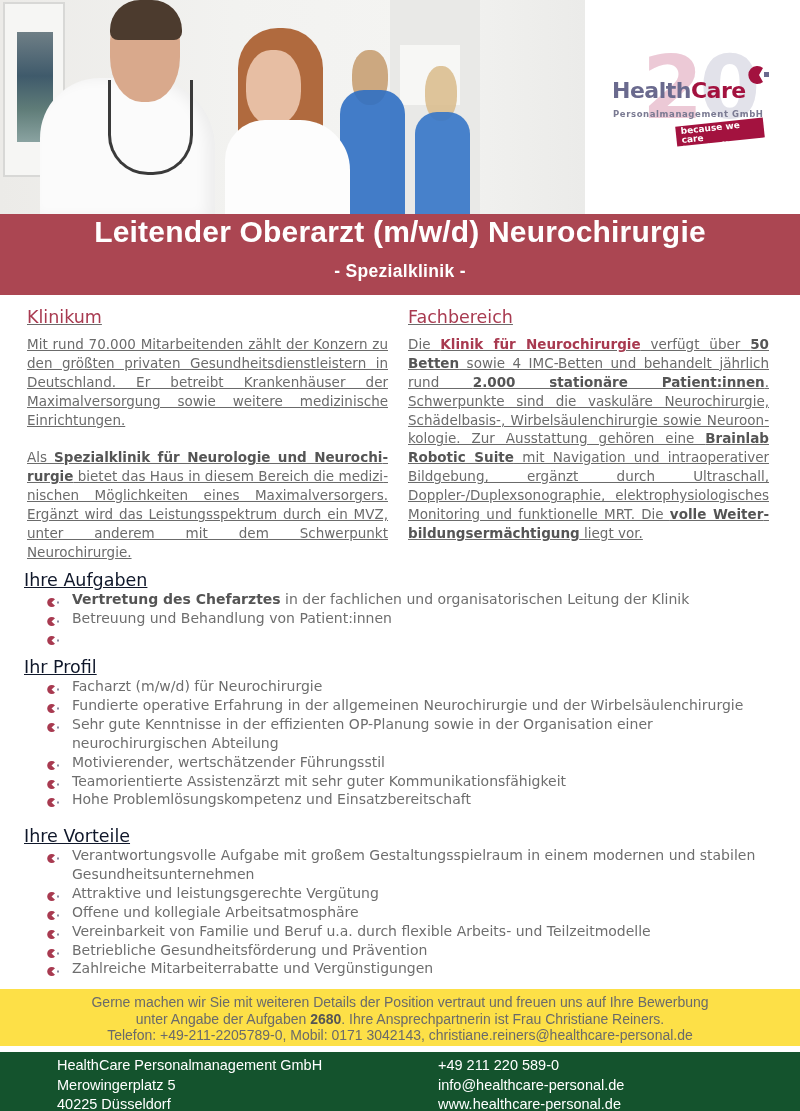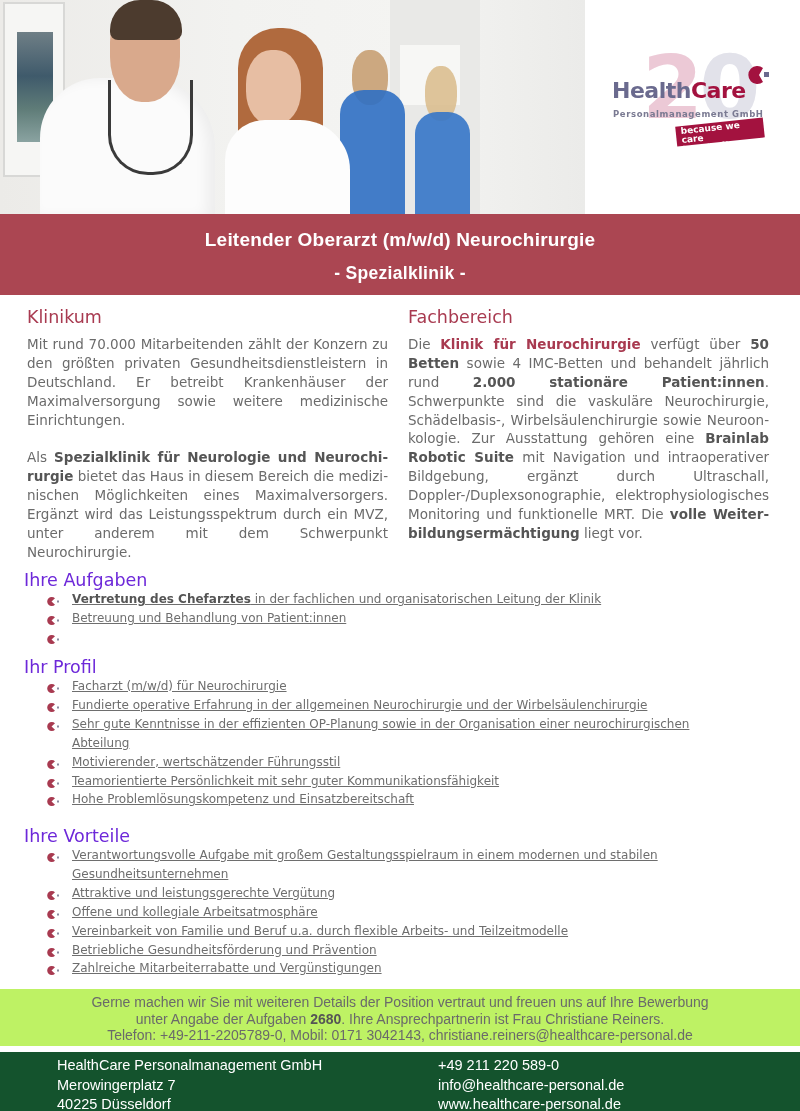--- a/index.html
+++ b/index.html
@@ -29,41 +29,41 @@
   .logo .hc { position: absolute; left: 6px; top: 26px; font-family: "DejaVu Sans", sans-serif; font-weight: bold; font-size: 22px; letter-spacing: -0.5px; }
   .logo .hc .h { color: #6a6a8e; }
   .logo .hc .c { color: #a3123f; }
   .logo .pm { position: absolute; left: 7px; top: 57px; font-family: "DejaVu Sans", sans-serif; font-size: 8.5px; font-weight: bold; color: #7a7a92; letter-spacing: 0.6px; }
   .logo .mark { position: absolute; left: 140px; top: 10px; width: 26px; height: 26px; }
   .logo .tag { position: absolute; left: 70px; top: 70px; width: 88px; height: 20px; background: #a3123f; color: #fff; transform: rotate(-6deg); padding: 1px 5px; line-height: 1; }
   .logo .tag .t1 { font-size: 9px; font-weight: bold; display: block; }
   .logo .tag .t2 { font-size: 5.5px; display: block; margin-top: 1px; }
 
   .banner { position: absolute; left: 0; top: 214px; width: 800px; height: 81px; background: #ab4652; color: #fff; text-align: center; font-family: "Liberation Sans", sans-serif; font-weight: bold; }
-  .banner h1 { font-size: 19px; padding-top: 15px; letter-spacing: 0.2px; }
+  .banner h1 { font-size: 30px; padding-top: 1px; letter-spacing: 0.2px; }
   .banner h2 { font-size: 17.5px; margin-top: 12px; letter-spacing: 0.3px; }
 
-  .col { position: absolute; top: 308px; width: 361px; font-size: 13.5px; line-height: 18.9px; text-align: justify; }
+  .col { position: absolute; top: 308px; width: 361px; font-size: 13.5px; line-height: 18.9px; text-align: justify; text-decoration: underline; }
   .col.left { left: 27px; }
   .col.right { left: 408px; }
   .col h3 { font-family: "DejaVu Sans", sans-serif; font-weight: normal; font-size: 17.5px; color: #a83a50; margin-bottom: 8px; }
   .col p { margin-bottom: 18.9px; }
   b { color: #555; }
   b.red { color: #a83a50; }
 
   .sect { position: absolute; left: 24px; width: 760px; }
-  .sect h3 { font-family: "DejaVu Sans", sans-serif; font-weight: normal; font-size: 17.5px; color: #6d28d9; line-height: 20px; }
+  .sect h3 { font-family: "DejaVu Sans", sans-serif; font-weight: normal; font-size: 17.5px; color: #0f172a; line-height: 20px; text-decoration: underline; }
   .sect ul { list-style: none; margin-left: 22px; }
-  .sect li { position: relative; padding-left: 26px; font-size: 12px; line-height: 18.9px; color: #6e6e6e; text-decoration: underline; }
+  .sect li { position: relative; padding-left: 26px; font-size: 14px; line-height: 18.9px; color: #6e6e6e; }
   .bullet { position: absolute; left: 0; top: 4px; width: 16px; height: 11px; }
   .sect-aufgaben { top: 570px; }
   .sect-profil { top: 657px; }
   .sect-vorteile { top: 826px; }
 
-  .contact { position: absolute; left: 0; top: 989px; width: 800px; height: 57px; background: #bef264; text-align: center; font-family: "Liberation Sans", sans-serif; font-size: 14px; line-height: 16.5px; color: #6a6a6a; padding-top: 5px; }
+  .contact { position: absolute; left: 0; top: 989px; width: 800px; height: 57px; background: #fde047; text-align: center; font-family: "Liberation Sans", sans-serif; font-size: 14px; line-height: 16.5px; color: #6a6a6a; padding-top: 5px; }
   .contact b { color: #555; }
   .footer { position: absolute; left: 0; top: 1052px; width: 800px; height: 59px; background: #14532d; color: #fff; font-family: "Liberation Sans", sans-serif; font-size: 14.5px; line-height: 19.5px; }
   .footer .fl { position: absolute; left: 57px; top: 4px; }
   .footer .fr { position: absolute; left: 438px; top: 4px; }
 </style>
 </head>
 <body>
 
 <div class="hero">
   <div class="frame">
@@ -147,21 +147,21 @@
             <path d="M9 2.2 A4.6 4.6 0 1 0 9 8.8 L5.5 5.5 Z" fill="#a83a50"></path>
             <rect x="11" y="4.5" width="2" height="2" fill="#8a8aa0"></rect>
           </svg></span><span>Sehr gute Kenntnisse in der effizienten OP-Planung sowie in der Organisation einer neurochirurgischen Abteilung</span></li>
     <li><span class="bullet"><svg width="16" height="11" viewBox="0 0 16 11">
             <path d="M9 2.2 A4.6 4.6 0 1 0 9 8.8 L5.5 5.5 Z" fill="#a83a50"></path>
             <rect x="11" y="4.5" width="2" height="2" fill="#8a8aa0"></rect>
           </svg></span><span>Motivierender, wertschätzender Führungsstil</span></li>
     <li><span class="bullet"><svg width="16" height="11" viewBox="0 0 16 11">
             <path d="M9 2.2 A4.6 4.6 0 1 0 9 8.8 L5.5 5.5 Z" fill="#a83a50"></path>
             <rect x="11" y="4.5" width="2" height="2" fill="#8a8aa0"></rect>
-          </svg></span><span>Teamorientierte Persönlichkeit mit sehr guter Kommunikationsfähigkeit</span></li>
+          </svg></span><span>Teamorientierte Assistenzärzt mit sehr guter Kommunikationsfähigkeit</span></li>
     <li><span class="bullet"><svg width="16" height="11" viewBox="0 0 16 11">
             <path d="M9 2.2 A4.6 4.6 0 1 0 9 8.8 L5.5 5.5 Z" fill="#a83a50"></path>
             <rect x="11" y="4.5" width="2" height="2" fill="#8a8aa0"></rect>
           </svg></span><span>Hohe Problemlösungskompetenz und Einsatzbereitschaft</span></li>
   </ul>
 </div>
 
 <div class="sect sect-vorteile">
   <h3>Ihre Vorteile</h3>
   <ul>
@@ -194,21 +194,21 @@
 
 <div class="contact">
   <div>Gerne machen wir Sie mit weiteren Details der Position vertraut und freuen uns auf Ihre Bewerbung</div>
   <div><span>unter Angabe der Aufgaben </span><b>2680</b><span>. Ihre Ansprechpartnerin ist Frau Christiane Reiners.</span></div>
   <div>Telefon: +49-211-2205789-0, Mobil: 0171 3042143, christiane.reiners@healthcare-personal.de</div>
 </div>
 
 <div class="footer">
   <div class="fl">
     <div>HealthCare Personalmanagement GmbH</div>
-    <div>Merowingerplatz 7</div>
+    <div>Merowingerplatz 5</div>
     <div>40225 Düsseldorf</div>
   </div>
   <div class="fr">
     <div>+49 211 220 589-0</div>
     <div>info@healthcare-personal.de</div>
     <div>www.healthcare-personal.de</div>
   </div>
 </div>
 
 </body></html>

